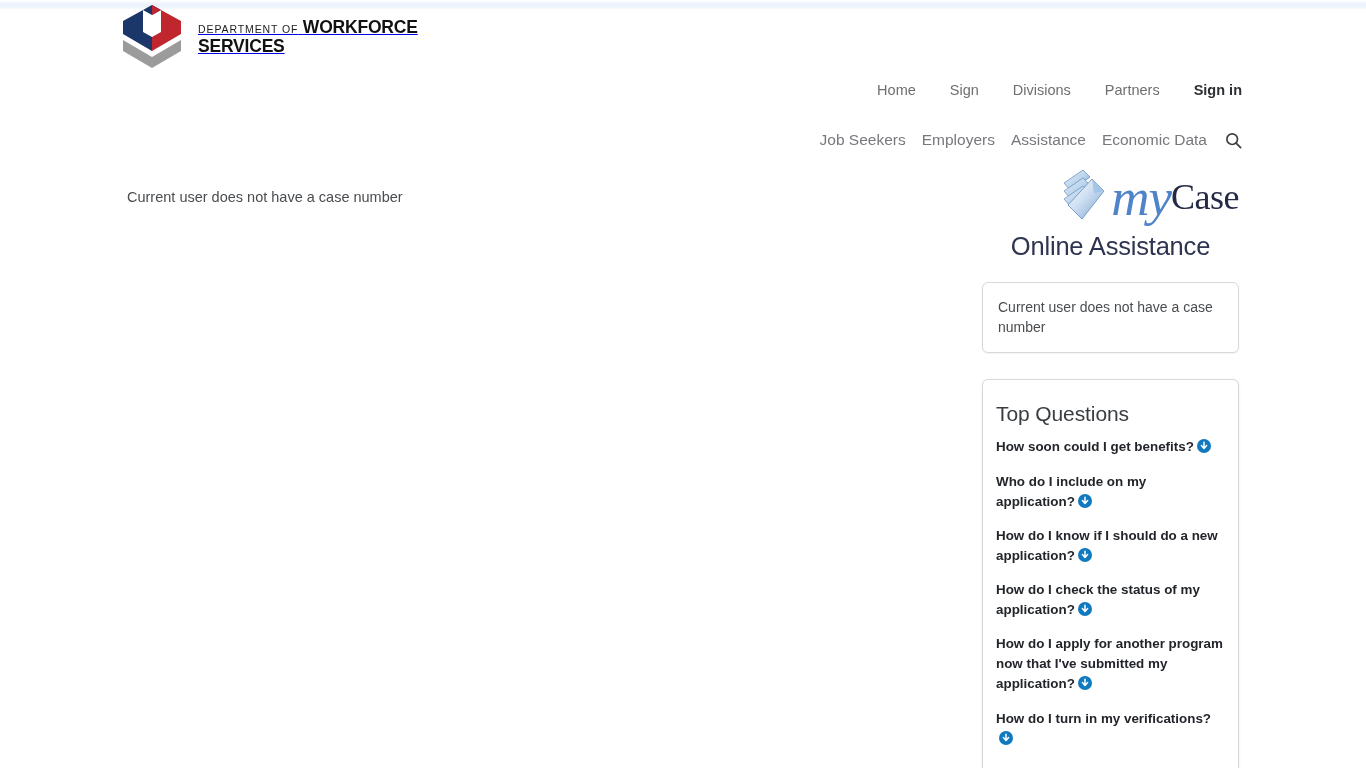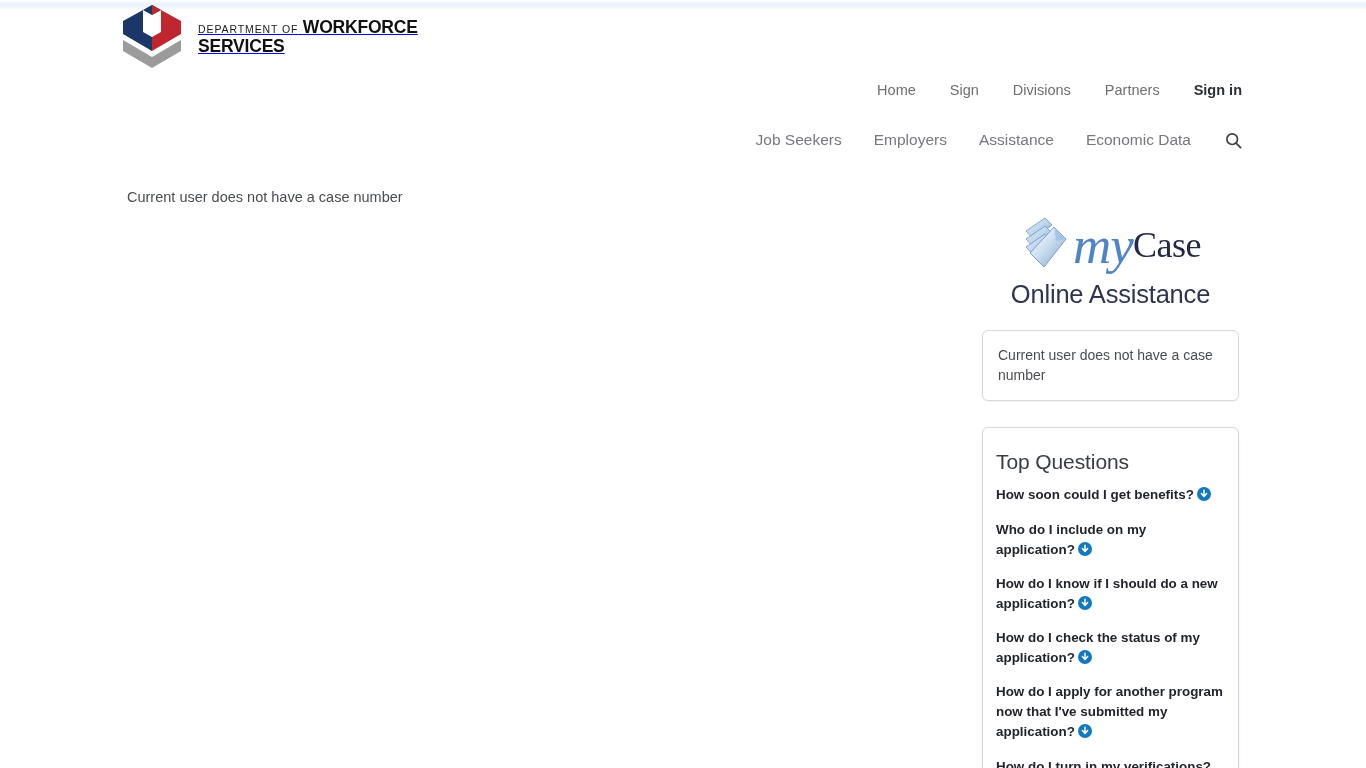--- a/index.html
+++ b/index.html
@@ -96,21 +96,21 @@
     font-weight: 700;
   }
 
   
   .main-nav {
     position: absolute;
     right: 124px;
     top: 131px;
     display: flex;
     align-items: center;
-    gap: 32px;
+    gap: 16px;
   }
   .main-nav a {
     font-size: 15.5px;
     color: #76787b;
     text-decoration: none;
     white-space: nowrap;
   }
   .search-btn {
     background: none;
     border: 0;
@@ -143,23 +143,22 @@
 
   .mycase-logo {
     width: 257px;
     height: 92px;
     position: relative;
     margin-bottom: 22px;
   }
   .mycase-row {
     display: flex;
     align-items: center;
-    justify-content: center;
+    justify-content: flex-end;
     height: 58px;
-    margin-top: 48px;
   }
   .mycase-icon { flex: none; margin-right: 1px; }
   .mycase-my {
     font-family: "Liberation Serif", serif;
     font-style: italic;
     font-size: 53px;
     line-height: 1;
     color: #4f84c9;
     letter-spacing: -1px;
   }

